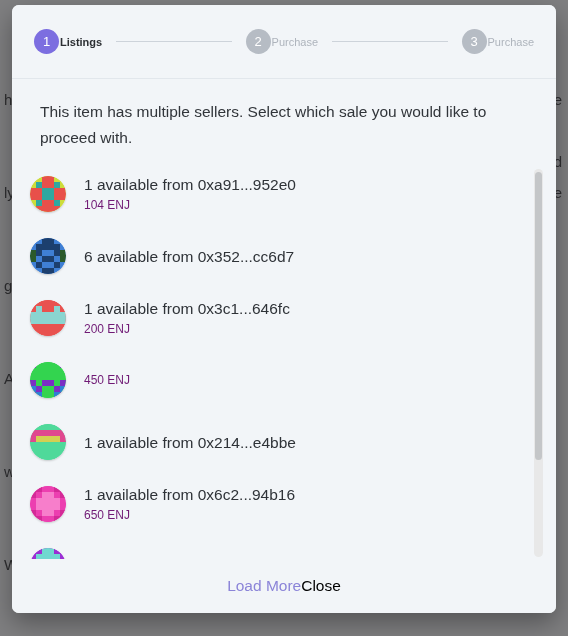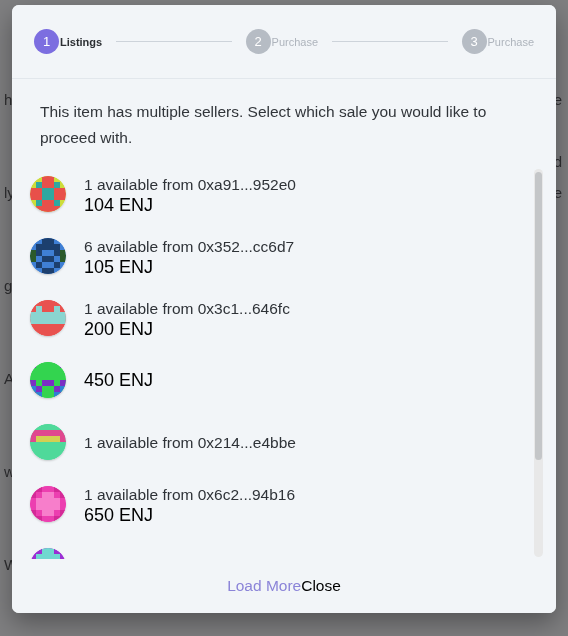--- a/index.html
+++ b/index.html
@@ -150,22 +150,22 @@
     display: flex;
     flex-direction: column;
     justify-content: flex-start;
   }
   .listing-title {
     font-size: 15.5px;
     color: #2f3338;
     line-height: 21px;
   }
   .listing-price {
-    font-size: 18px;
-    color: #000000;
+    font-size: 12px;
+    color: #701a75;
     line-height: 19px;
     margin-top: 1px;
   }
 
   
   .scrollbar-track {
     position: absolute;
     top: 6px;
     bottom: 2px;
     right: 13px;
@@ -353,21 +353,20 @@
                 <rect x="6" y="30" width="6" height="6" fill="#3f7fd4"></rect>
                 <rect x="12" y="30" width="6" height="6" fill="#1c3f6e"></rect>
                 <rect x="18" y="30" width="6" height="6" fill="#1c3f6e"></rect>
                 <rect x="24" y="30" width="6" height="6" fill="#3f7fd4"></rect>
                 <rect x="30" y="30" width="6" height="6" fill="#3f7fd4"></rect>
               </g>
             </svg>
           </div>
           <div class="listing-text">
             <div class="listing-title">6 available from 0x352...cc6d7</div>
-            <div class="listing-price">105 ENJ</div>
           </div>
         </div>
         <div class="listing-row">
           <div class="avatar">
             <svg width="36" height="36" viewBox="0 0 36 36">
               <defs>
                 <clipPath id="cpc">
                   <circle cx="18" cy="18" r="18"></circle>
                 </clipPath>
               </defs>

